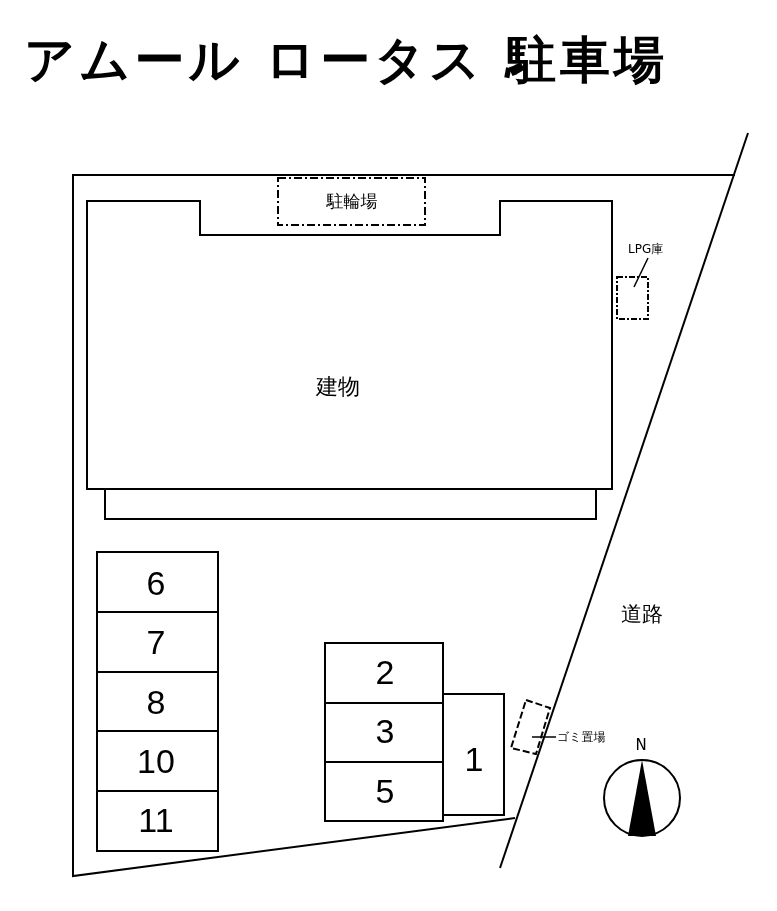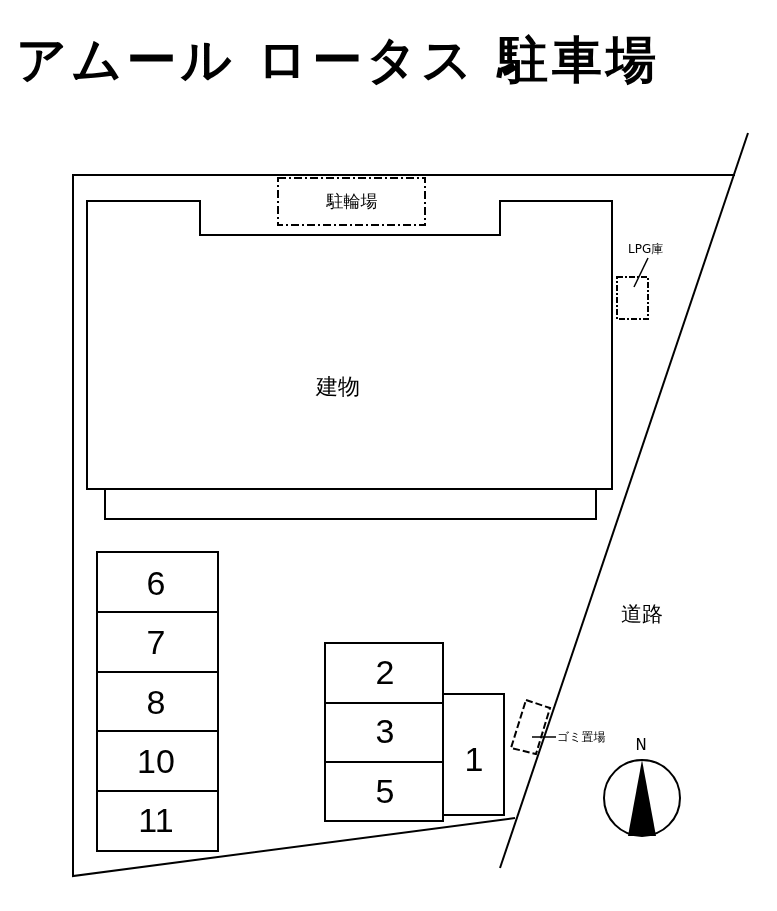--- a/index.html
+++ b/index.html
@@ -1,17 +1,17 @@
 <!DOCTYPE html>
 <html><head>
 <meta charset="utf-8">
 <style>
   html, body { margin:0; padding:0; background:#ffffff; }
   body { width:777px; height:911px; position:relative; overflow:hidden; font-family:"DejaVu Sans", sans-serif; }
-  #title { position:absolute; left:0; top:20px; width:676px; text-align:center; font-size:50px; font-weight:bold; color:#000; letter-spacing:4px; line-height:80px; white-space:pre; }
+  #title { position:absolute; left:0; top:20px; width:676px; text-align:center; font-size:50px; font-weight:bold; color:#000; letter-spacing:4px; line-height:80px; white-space:pre;padding-left:8px; }
   svg { position:absolute; left:0; top:0; }
   .lbl { font-family:"DejaVu Sans", sans-serif; fill:#000; }
   .num { font-family:"Liberation Sans", sans-serif; fill:#000; font-size:34px; text-anchor:middle; dominant-baseline:central; }
 </style>
 </head>
 <body>
 
 <div id="title">アムール ロータス 駐車場</div>
 
 <svg width="777" height="911" viewBox="0 0 777 911">

